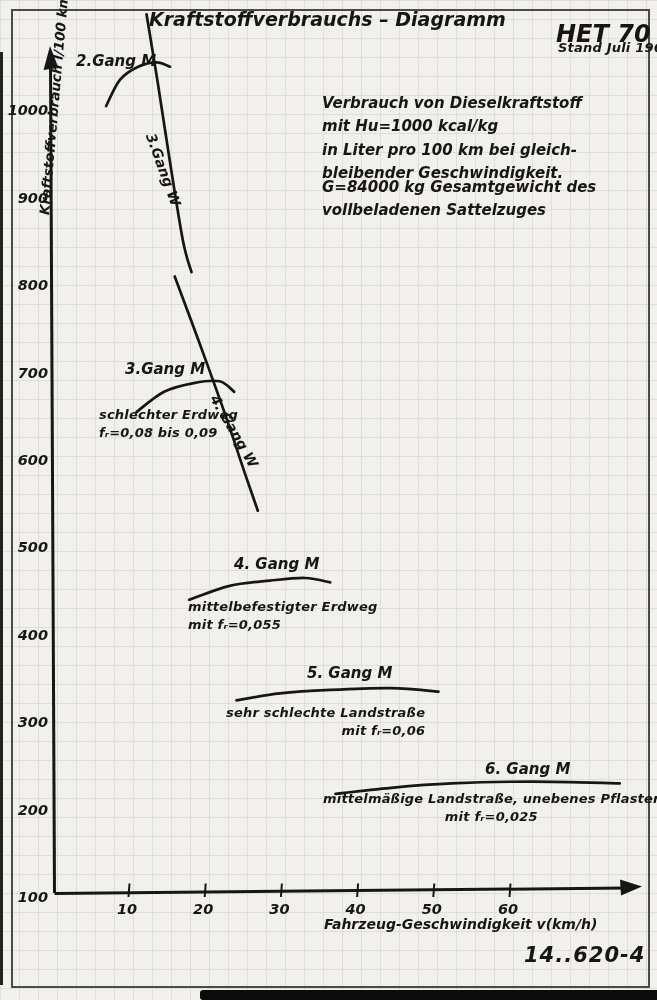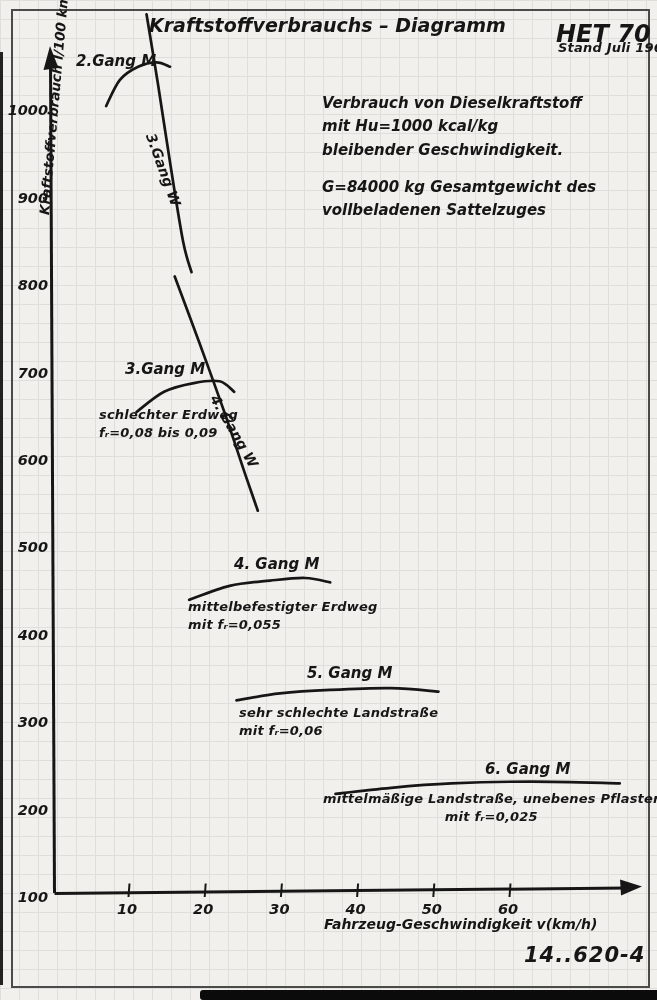--- a/index.html
+++ b/index.html
@@ -63,27 +63,28 @@
       <text x="48" y="115.39999999999998" text-anchor="end" class="tick">1000</text>
       <path d="M 106.14 106.02999999999997 C 108.4 101.7 114.5 86.4 119.9 79.8 C 125.2 73.3 132.0 69.6 138.1 66.7 C 144.2 63.8 151.1 62.3 156.4 62.3 C 161.8 62.3 167.9 66.0 170.1 66.7" fill="none" stroke="#161616" stroke-width="2.7" stroke-linecap="round"></path>
       <path d="M 146.526 14.259999999999991 C 148.4 25.9 154.0 59.4 158.0 84.2 C 161.9 108.9 166.0 136.6 170.1 162.8 C 174.3 189.1 179.5 223.3 183.1 241.5 C 186.7 259.7 190.1 267.0 191.5 272.1" fill="none" stroke="#161616" stroke-width="2.7" stroke-linecap="round"></path>
       <path d="M 174.72 276.46000000000004 C 178.8 287.4 190.8 319.4 199.1 342.0 C 207.4 364.6 216.6 390.1 224.3 411.9 C 231.9 433.8 239.2 456.6 244.8 473.1 C 250.4 489.6 255.6 504.4 257.8 510.7" fill="none" stroke="#161616" stroke-width="2.7" stroke-linecap="round"></path>
       <path d="M 136.62 411.93 C 141.2 408.6 154.5 396.6 164.1 391.8 C 173.6 387.0 184.5 384.8 193.8 383.1 C 203.0 381.3 212.9 379.9 219.7 381.3 C 226.4 382.8 231.7 390.1 234.2 391.8" fill="none" stroke="#161616" stroke-width="2.7" stroke-linecap="round"></path>
       <path d="M 189.19799999999998 599.8399999999999 C 195.9 597.5 216.1 589.1 229.6 585.9 C 243.0 582.7 257.4 581.9 270.0 580.6 C 282.5 579.3 295.0 577.7 305.0 578.0 C 315.1 578.3 326.0 581.6 330.2 582.4" fill="none" stroke="#161616" stroke-width="2.7" stroke-linecap="round"></path>
       <path d="M 236.442 700.35 C 243.7 699.2 264.3 695.1 279.9 693.4 C 295.5 691.6 311.6 690.7 330.2 689.9 C 348.7 689.0 373.1 687.8 391.1 688.1 C 409.2 688.4 430.5 691.0 438.4 691.6" fill="none" stroke="#161616" stroke-width="2.7" stroke-linecap="round"></path>
       <path d="M 335.502 793.8679999999999 C 344.8 792.8 371.8 789.5 391.1 787.8 C 410.4 786.0 427.8 784.4 451.3 783.4 C 474.8 782.4 504.0 781.6 532.1 781.6 C 560.2 781.6 605.1 783.1 619.7 783.4" fill="none" stroke="#161616" stroke-width="2.7" stroke-linecap="round"></path>
     </svg>
 
-  <div class="lbl fs19" style="left:149px;top:14px;">Kraftstoffverbrauchs  –  Diagramm</div>
+  <div class="lbl fs19" style="left:149px;top:8px;">Kraftstoffverbrauchs  –  Diagramm</div>
   <div class="lbl fs18" style="left:537px;top:20px;">HET 70</div>
   <div class="lbl fs13" style="left:517px;top:40px;margin-left:41px;">Stand Juli 1965</div>
 
   <div class="lbl info" style="left:322px;top:92px;">
     <div>Verbrauch von Dieselkraftstoff</div>
     <div>mit Hu=1000 kcal/kg</div>
+    <div>in Liter pro 100 km bei gleich-</div>
     <div>bleibender Geschwindigkeit.</div>
   </div>
   <div class="lbl info" style="left:322px;top:176px;">
     <div>G=84000 kg Gesamtgewicht des</div>
     <div>vollbeladenen Sattelzuges</div>
   </div>
 
   <div class="lbl fs15" style="left:76px;top:52px;text-align:right;">2.Gang M</div>
 
 
@@ -100,21 +101,21 @@
 
   <div class="lbl fs15" style="left:234px;top:555px;">4. Gang M</div>
 
   <div class="lbl fs13 ml" style="left:188px;top:598px;">
     <div>mittelbefestigter Erdweg</div>
     <div>mit fᵣ=0,055</div>
   </div>
 
   <div class="lbl fs15" style="left:307px;top:664px;">5. Gang M</div>
 
-  <div class="lbl fs13 ml" style="left:239px;top:704px;">
+  <div class="lbl fs13 ml" style="left:226px;top:704px;text-align:right;">
     <div>sehr schlechte Landstraße</div>
     <div>mit fᵣ=0,06</div>
   </div>
 
   <div class="lbl fs15" style="left:485px;top:760px;">6. Gang M</div>
 
   <div class="lbl fs13 ml ctr" style="left:323px;top:790px;">
     <div>mittelmäßige Landstraße, unebenes Pflaster</div>
     <div>mit fᵣ=0,025</div>
   </div>

